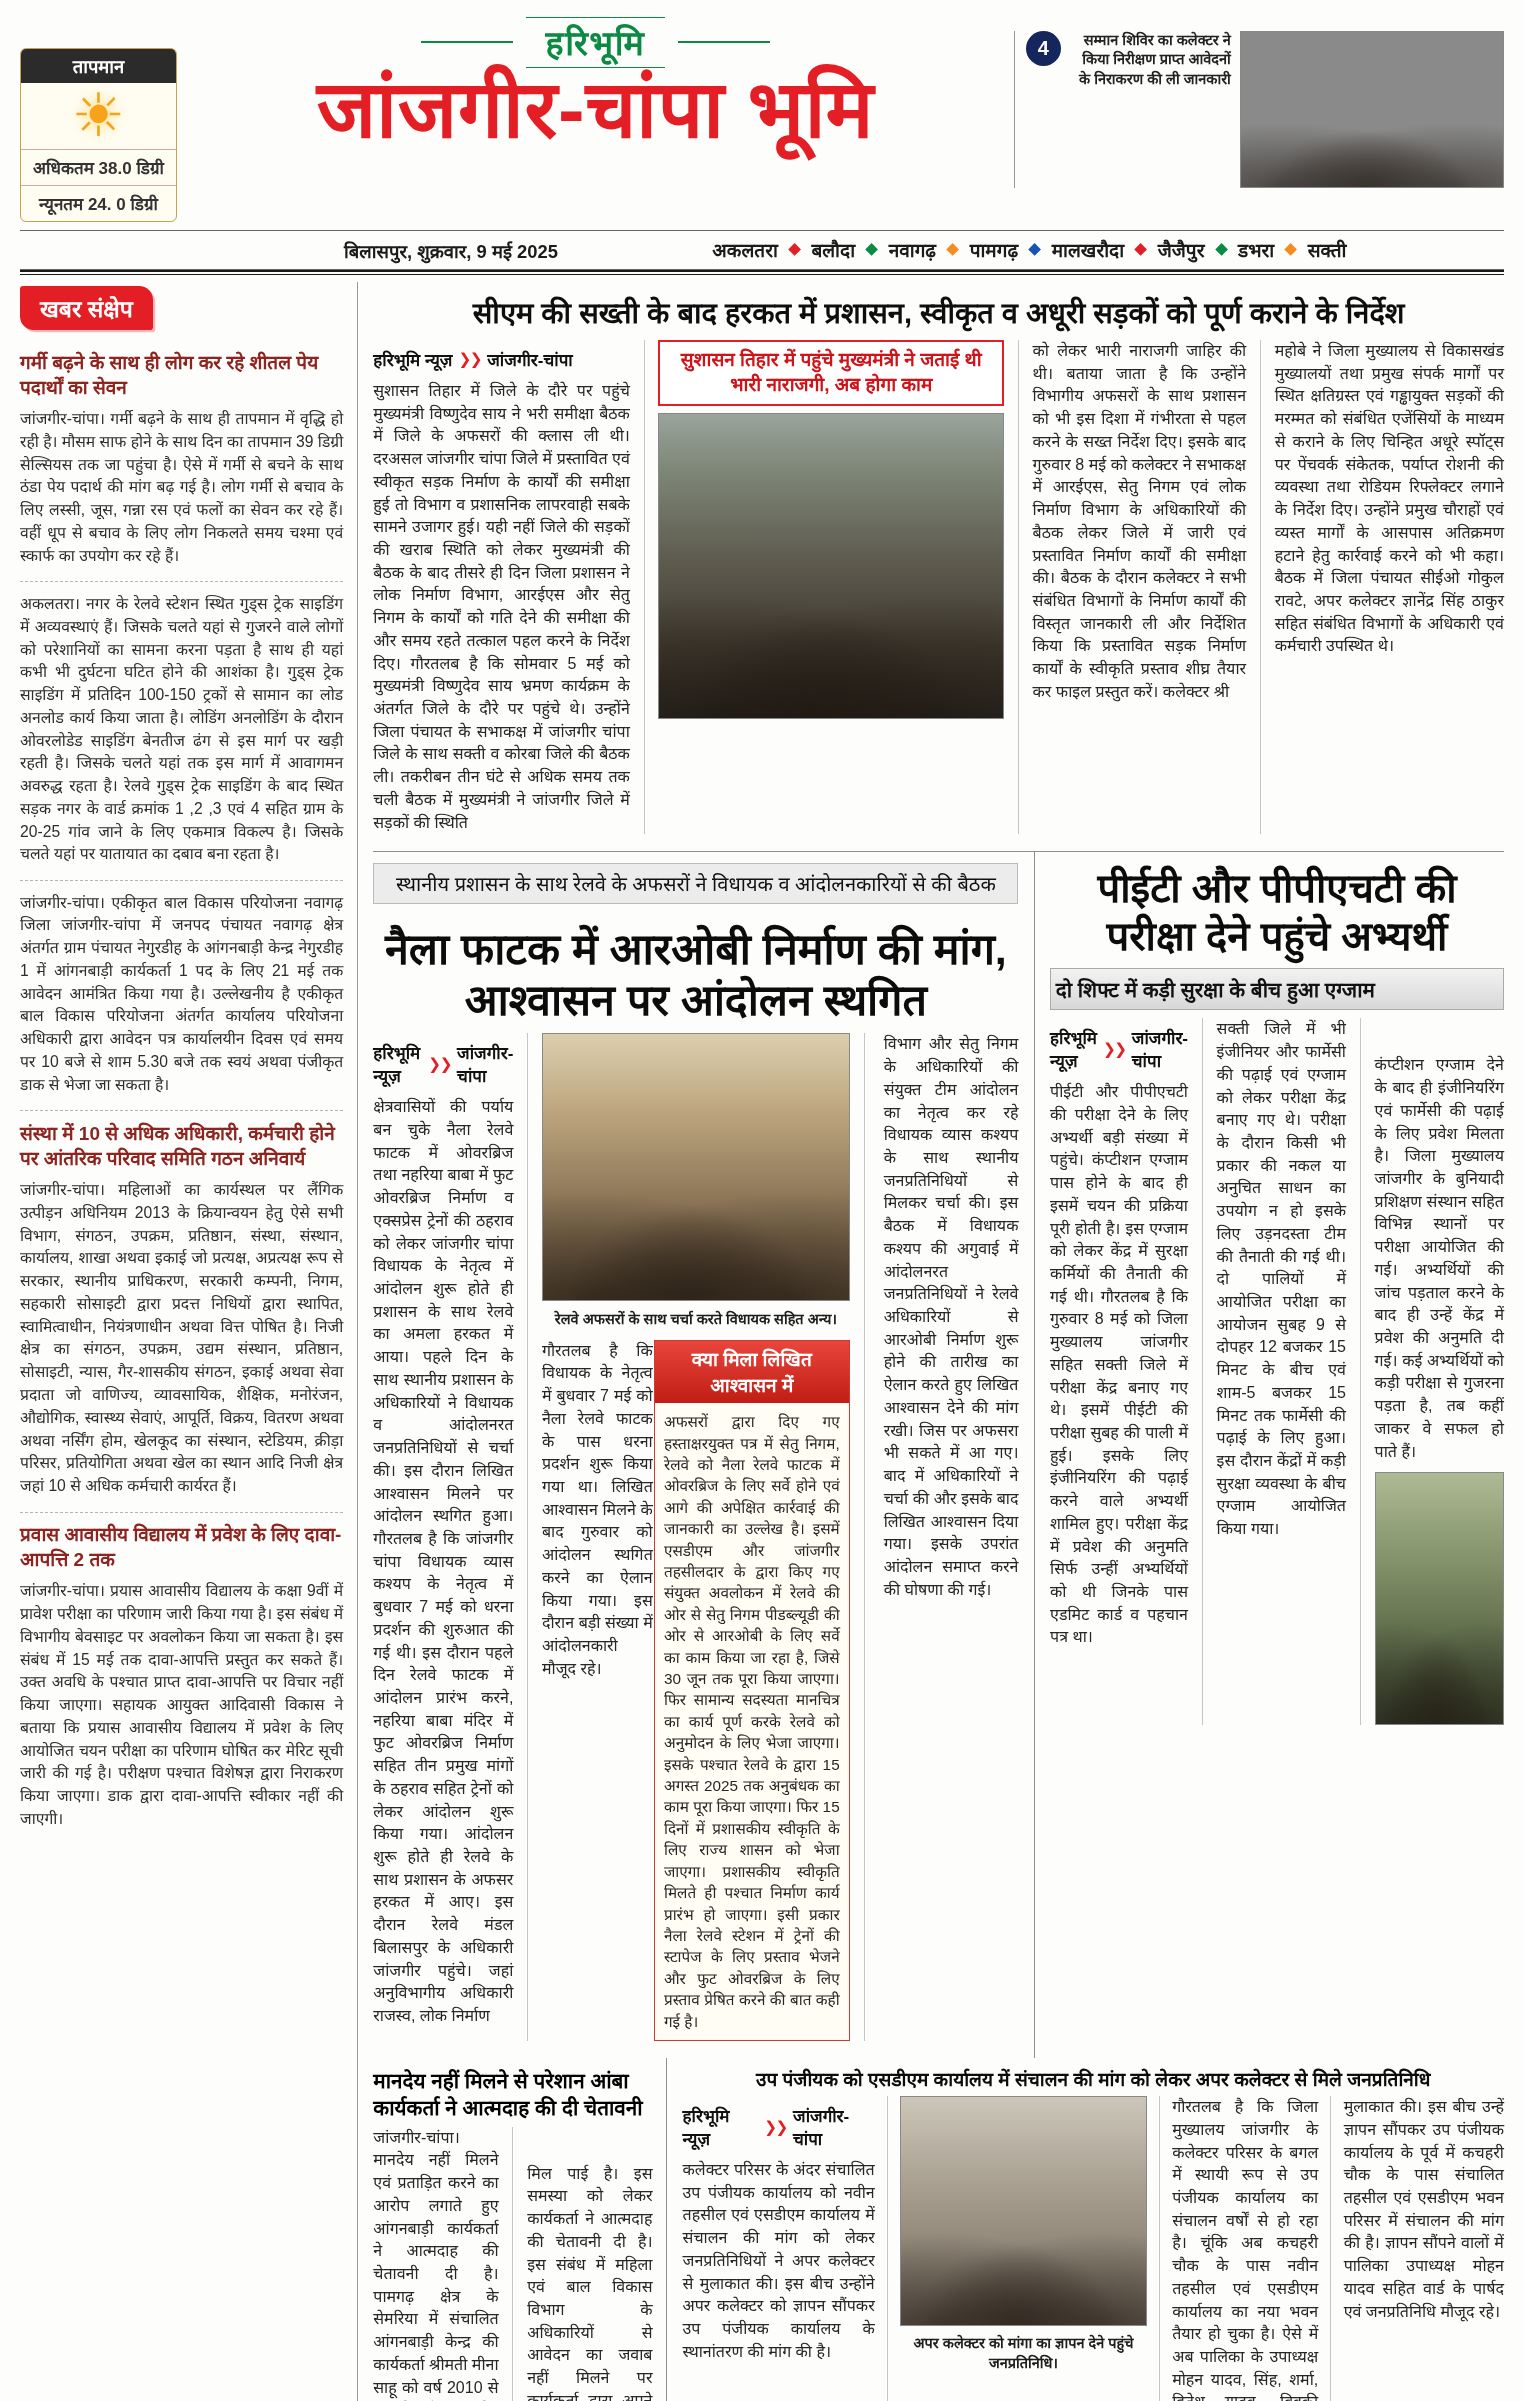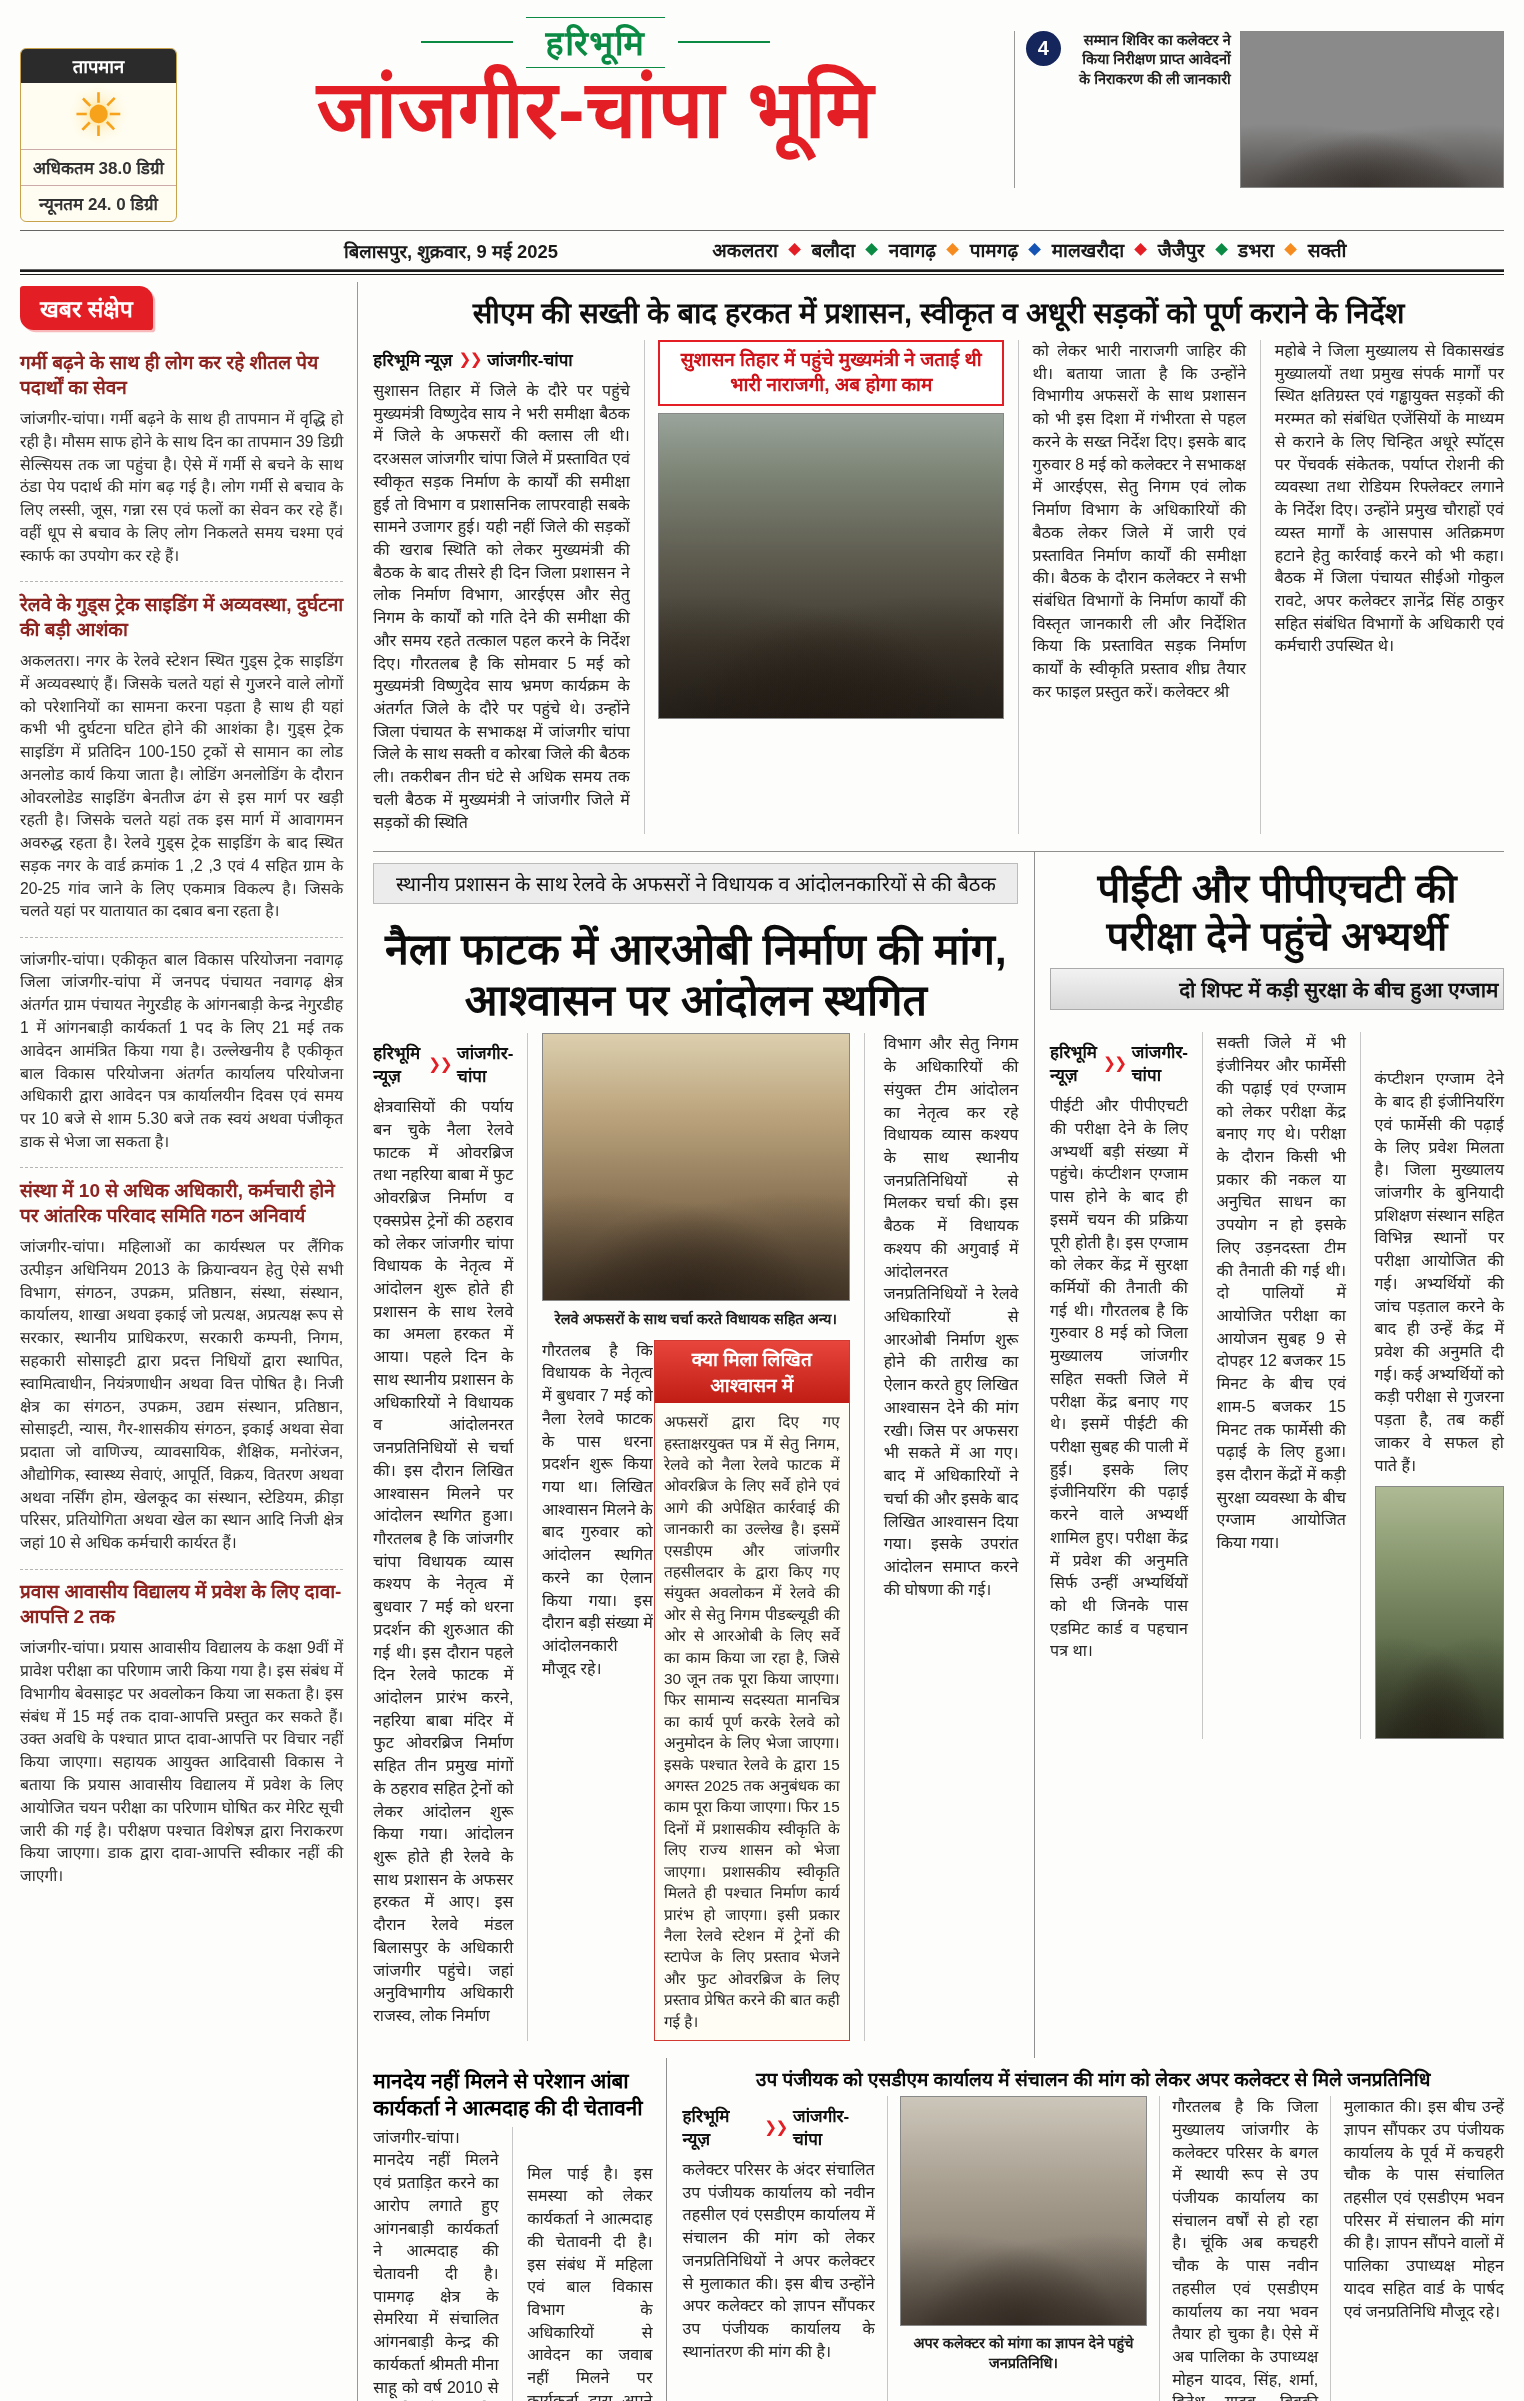--- a/index.html
+++ b/index.html
@@ -95,21 +95,21 @@
   .naila-photo { height:268px; background:linear-gradient(180deg,#dccfae 0%,#bba47d 30%,#8d7657 62%,#5e4d39 100%); }
   .n-row2 { display:flex; gap:1px; margin-top:10.7px; }
   .n-col2 { width:36%; }
   .assure-box { flex:1; border:1.5px solid #d23a31; background:#fffdf4; }
   .assure-title { background:linear-gradient(180deg,#e8463c,#c01d15); color:#fff; font-size:19px; font-weight:bold;
                   text-align:center; padding:5.4px 3.1px; }
   .assure-body { font-size:15.3px; line-height:1.4; text-align:justify; padding:7.7px 9.2px; color:#262626; }
 
   .h-peet { font-size:40px; line-height:1.2; font-weight:bold; color:#0c0c0c; text-align:center; padding:1.5px 0 7.7px 0; }
   .subhead-bar { background:linear-gradient(180deg,#f2f2f2,#d8d8d8); border:0.8px solid #aaa; color:#111;
-                 font-size:20.7px; font-weight:bold; text-align:right; padding:6.1px 4.6px; margin-bottom:22px; }
+                 font-size:20.7px; font-weight:bold; text-align:left; padding:6.1px 4.6px; margin-bottom:8px; }
   .peet-photo { height:253px; margin-top:9.2px; background:linear-gradient(180deg,#aeba93 0%,#83926a 35%,#5f6d4c 65%,#404b34 100%); }
 
   
   .aanba { width:26%; padding-right:13.8px; border-right:0.8px solid #8f8f8f; }
   .panj  { width:74%; padding-left:15.3px; }
   .h-aanba { font-size:20.7px; line-height:1.3; font-weight:bold; color:#000000; padding-bottom:4.6px; }
   .h-panj { font-size:19px; line-height:1.3; font-weight:bold; color:#0c0c0c; text-align:center; padding-bottom:3.1px; }
   .panj-grid { display:flex; gap:0; }
   .panj-c1 { width:25%; padding-right:12.2px; border-right:0.8px solid #c6c6c6; }
   .panj-fig { width:33%; padding:0 12.2px; }
@@ -169,21 +169,20 @@
   <div class="content">
 
     <aside class="briefs">
       <div class="briefs-header">खबर संक्षेप</div>
 
       <section class="brief">
         <h3 class="brief-title">गर्मी बढ़ने के साथ ही लोग कर रहे शीतल पेय पदार्थों का सेवन</h3>
         <p class="brief-body">जांजगीर-चांपा। गर्मी बढ़ने के साथ ही तापमान में वृद्धि हो रही है। मौसम साफ होने के साथ दिन का तापमान 39 डिग्री सेल्सियस तक जा पहुंचा है। ऐसे में गर्मी से बचने के साथ ठंडा पेय पदार्थ की मांग बढ़ गई है। लोग गर्मी से बचाव के लिए लस्सी, जूस, गन्ना रस एवं फलों का सेवन कर रहे हैं। वहीं धूप से बचाव के लिए लोग निकलते समय चश्मा एवं स्कार्फ का उपयोग कर रहे हैं।</p>
       </section>
       <section class="brief">
-        <h3 class="brief-title">रेलवे के गुड्स ट्रेक साइडिंग में अव्यवस्था, दुर्घटना की बड़ी आशंका</h3>
         <p class="brief-body">अकलतरा। नगर के रेलवे स्टेशन स्थित गुड्स ट्रेक साइडिंग में अव्यवस्थाएं हैं। जिसके चलते यहां से गुजरने वाले लोगों को परेशानियों का सामना करना पड़ता है साथ ही यहां कभी भी दुर्घटना घटित होने की आशंका है। गुड्स ट्रेक साइडिंग में प्रतिदिन 100-150 ट्रकों से सामान का लोड अनलोड कार्य किया जाता है। लोडिंग अनलोडिंग के दौरान ओवरलोडेड साइडिंग बेनतीज ढंग से इस मार्ग पर खड़ी रहती है। जिसके चलते यहां तक इस मार्ग में आवागमन अवरुद्ध रहता है। रेलवे गुड्स ट्रेक साइडिंग के बाद स्थित सड़क नगर के वार्ड क्रमांक 1 ,2 ,3 एवं 4 सहित ग्राम के 20-25 गांव जाने के लिए एकमात्र विकल्प है। जिसके चलते यहां पर यातायात का दबाव बना रहता है।</p>
       </section>
       <section class="brief">
         <p class="brief-body">जांजगीर-चांपा। एकीकृत बाल विकास परियोजना नवागढ़ जिला जांजगीर-चांपा में जनपद पंचायत नवागढ़ क्षेत्र अंतर्गत ग्राम पंचायत नेगुरडीह के आंगनबाड़ी केन्द्र नेगुरडीह 1 में आंगनबाड़ी कार्यकर्ता 1 पद के लिए 21 मई तक आवेदन आमंत्रित किया गया है। उल्लेखनीय है एकीकृत बाल विकास परियोजना अंतर्गत कार्यालय परियोजना अधिकारी द्वारा आवेदन पत्र कार्यालयीन दिवस एवं समय पर 10 बजे से शाम 5.30 बजे तक स्वयं अथवा पंजीकृत डाक से भेजा जा सकता है।</p>
       </section>
       <section class="brief">
         <h3 class="brief-title">संस्था में 10 से अधिक अधिकारी, कर्मचारी होने पर आंतरिक परिवाद समिति गठन अनिवार्य</h3>
         <p class="brief-body">जांजगीर-चांपा। महिलाओं का कार्यस्थल पर लैंगिक उत्पीड़न अधिनियम 2013 के क्रियान्वयन हेतु ऐसे सभी विभाग, संगठन, उपक्रम, प्रतिष्ठान, संस्था, संस्थान, कार्यालय, शाखा अथवा इकाई जो प्रत्यक्ष, अप्रत्यक्ष रूप से सरकार, स्थानीय प्राधिकरण, सरकारी कम्पनी, निगम, सहकारी सोसाइटी द्वारा प्रदत्त निधियों द्वारा स्थापित, स्वामित्वाधीन, नियंत्रणाधीन अथवा वित्त पोषित है। निजी क्षेत्र का संगठन, उपक्रम, उद्यम संस्थान, प्रतिष्ठान, सोसाइटी, न्यास, गैर-शासकीय संगठन, इकाई अथवा सेवा प्रदाता जो वाणिज्य, व्यावसायिक, शैक्षिक, मनोरंजन, औद्योगिक, स्वास्थ्य सेवाएं, आपूर्ति, विक्रय, वितरण अथवा अथवा नर्सिंग होम, खेलकूद का संस्थान, स्टेडियम, क्रीड़ा परिसर, प्रतियोगिता अथवा खेल का स्थान आदि निजी क्षेत्र जहां 10 से अधिक कर्मचारी कार्यरत हैं।</p>
       </section>
       <section class="brief">

